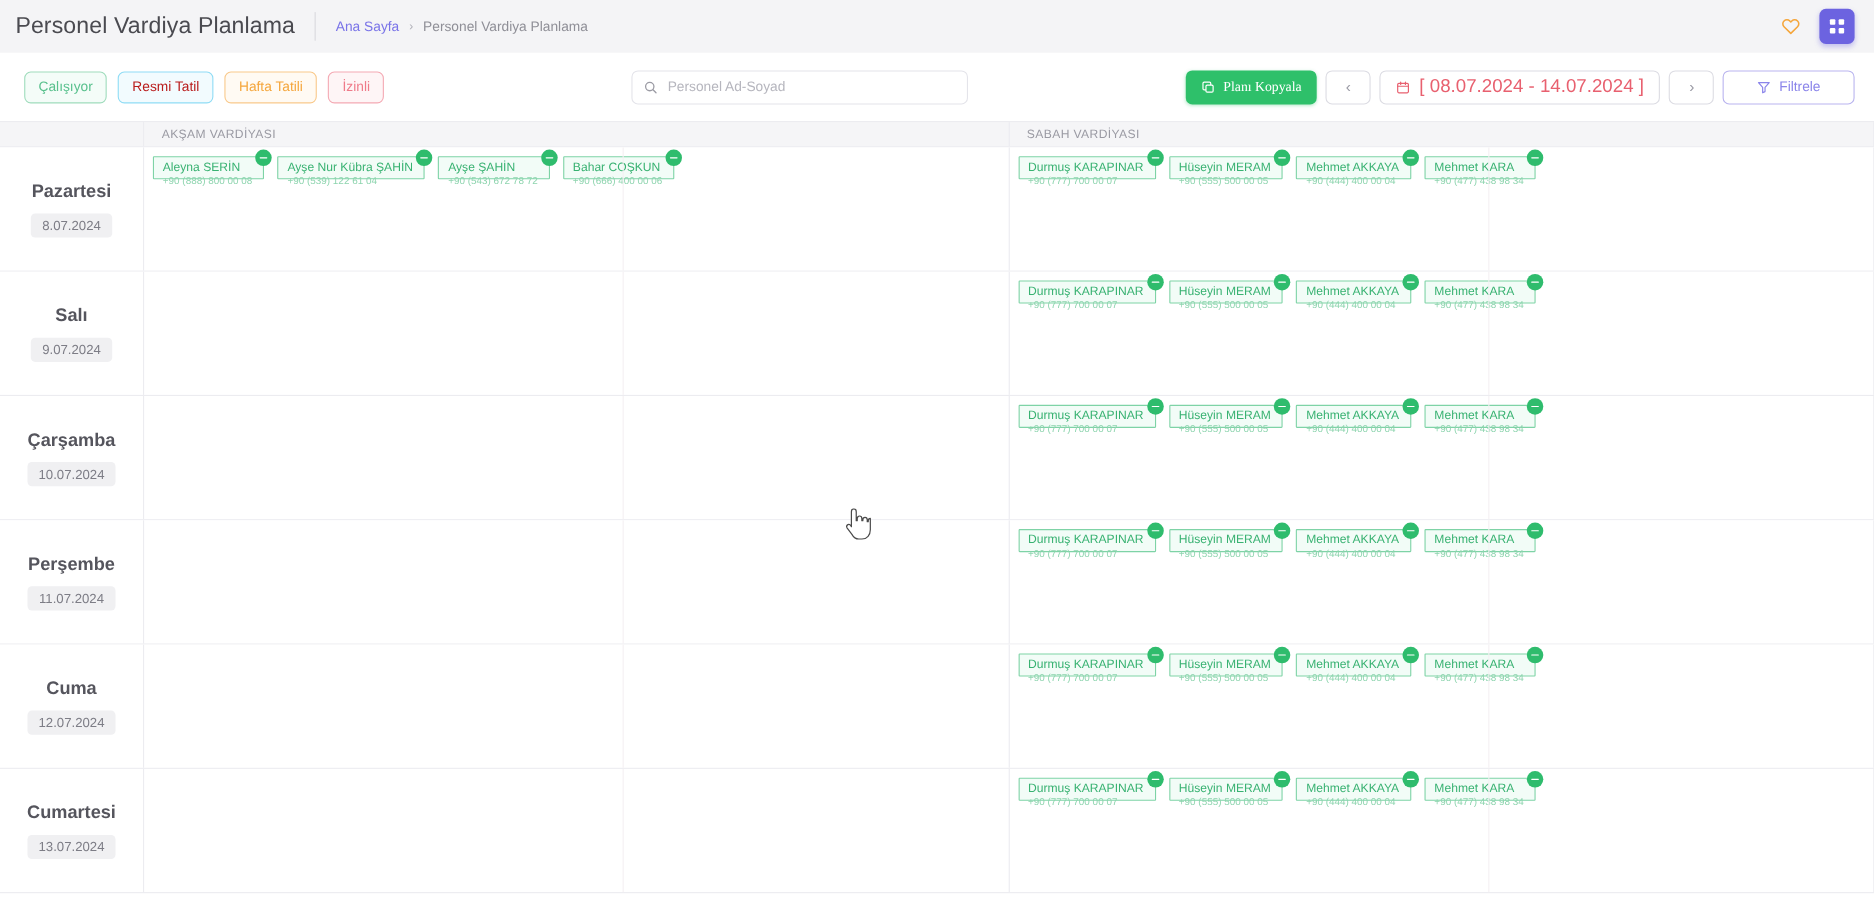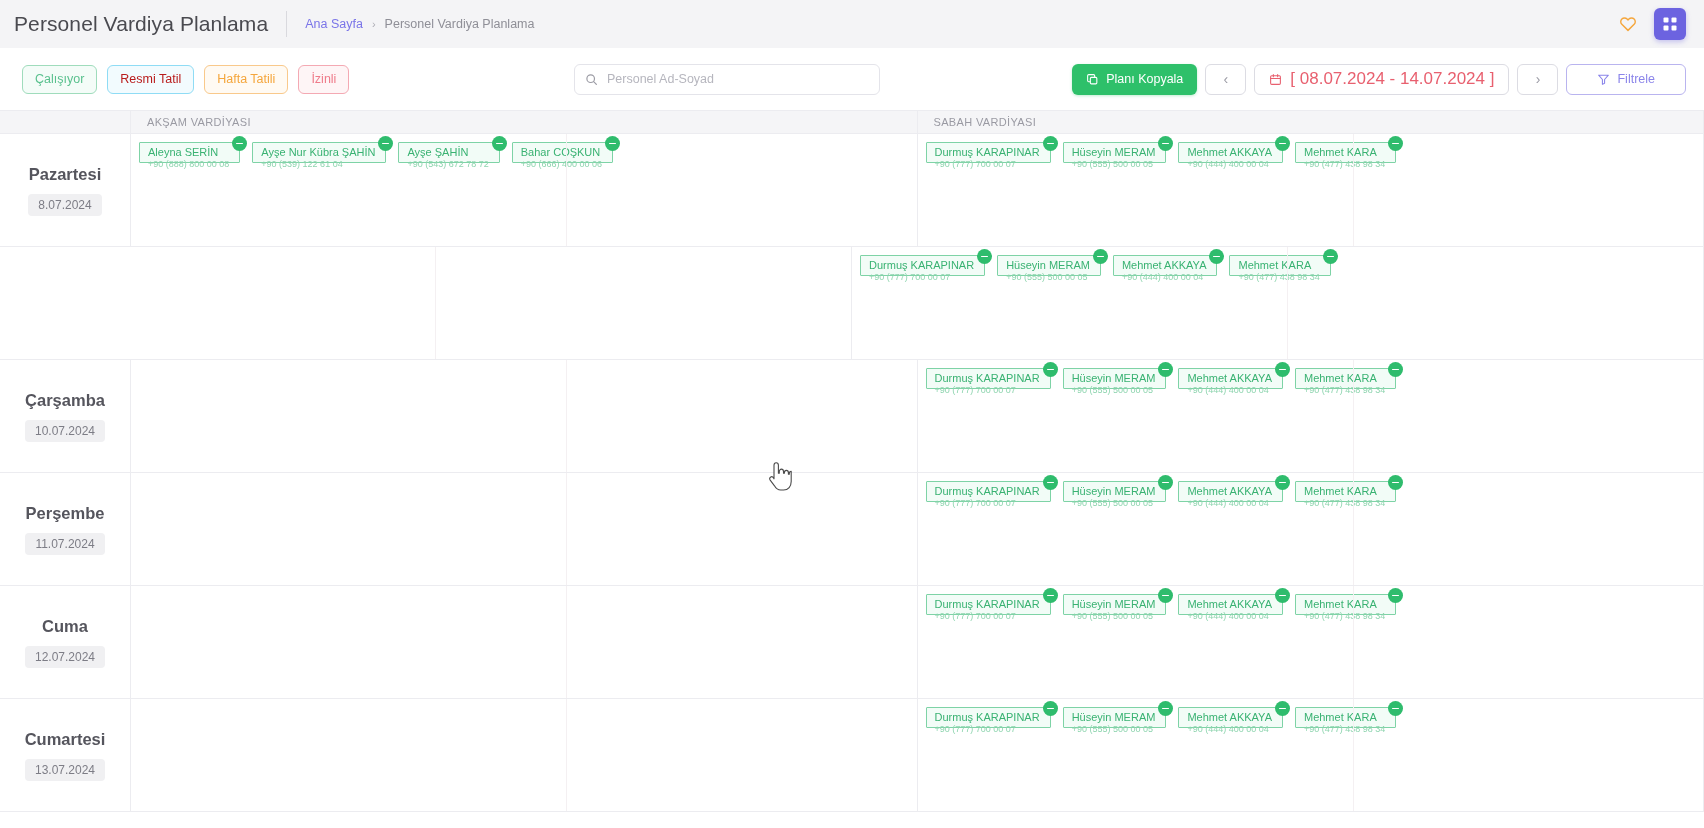--- a/index.html
+++ b/index.html
@@ -107,21 +107,21 @@
   }
   .btn-copy {
     height: 31px;
     padding: 0 14px;
     background: #2ec06a;
     color: #fff;
     border-radius: 6px;
     font-size: 12.5px;
     display: flex; align-items: center; gap: 7px;
     border: 0;
-    font-family: Liberation Sans, sans-serif;
+    font-family: Liberation Serif, serif;
     box-shadow: 0 1px 3px rgba(46,192,106,.3);
   }
   .btn-nav {
     width: 41px; height: 31px;
     border: 1px solid #dcdce3;
     border-radius: 6px;
     background: #fff;
     color: #9a9aa4;
     font-size: 14px;
     display: flex; align-items: center; justify-content: center;
@@ -396,20 +396,24 @@
         <div class="card">
           <div class="card-name">Mehmet KARA</div>
           <div class="card-phone">+90 (477) 438 98 34</div>
           <div class="card-badge">
             <i></i>
           </div>
         </div>
       </div>
     </div>
     <div class="row">
+      <div class="day-cell">
+        <div class="day-name">Salı</div>
+        <div class="day-date">9.07.2024</div>
+      </div>
       <div class="shift-cell"></div>
       <div class="shift-cell">
         <div class="card">
           <div class="card-name">Durmuş KARAPINAR</div>
           <div class="card-phone">+90 (777) 700 00 07</div>
           <div class="card-badge">
             <i></i>
           </div>
         </div>
         <div class="card">

